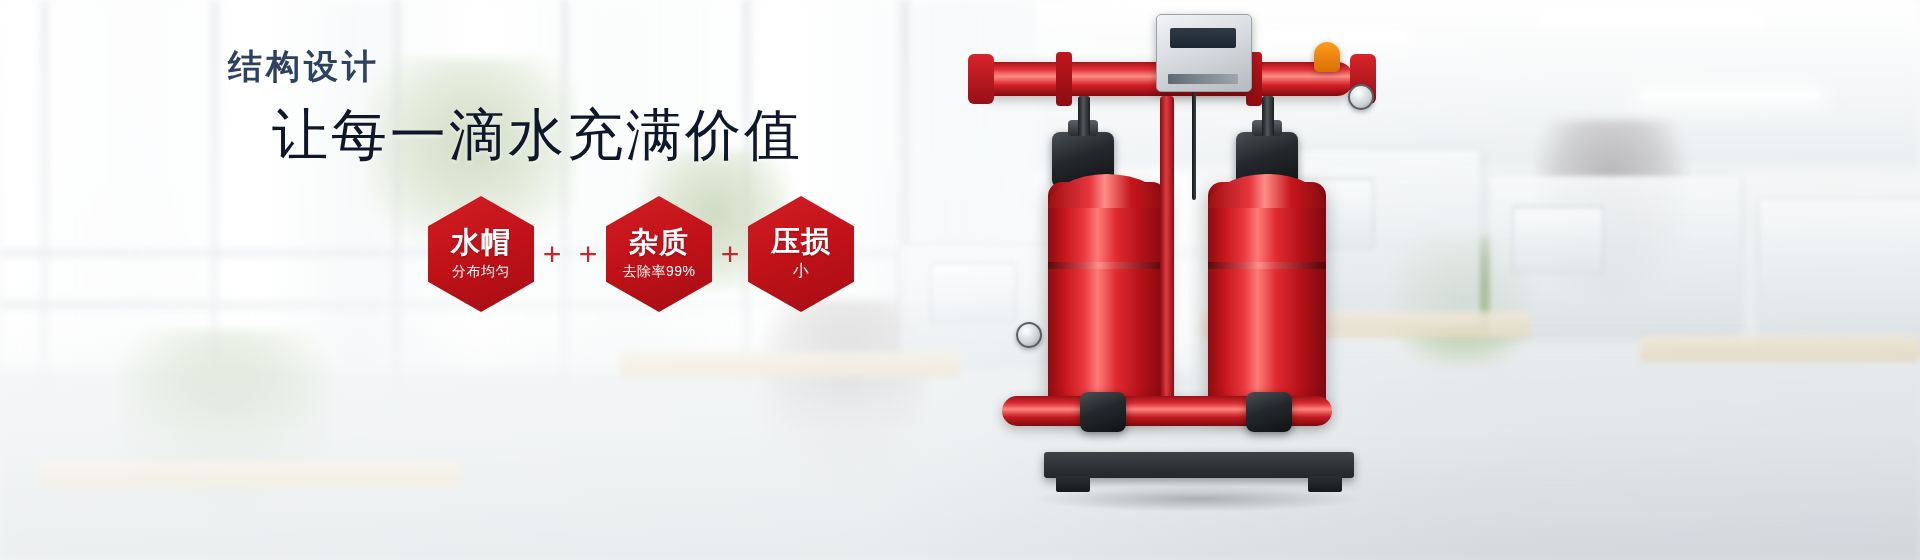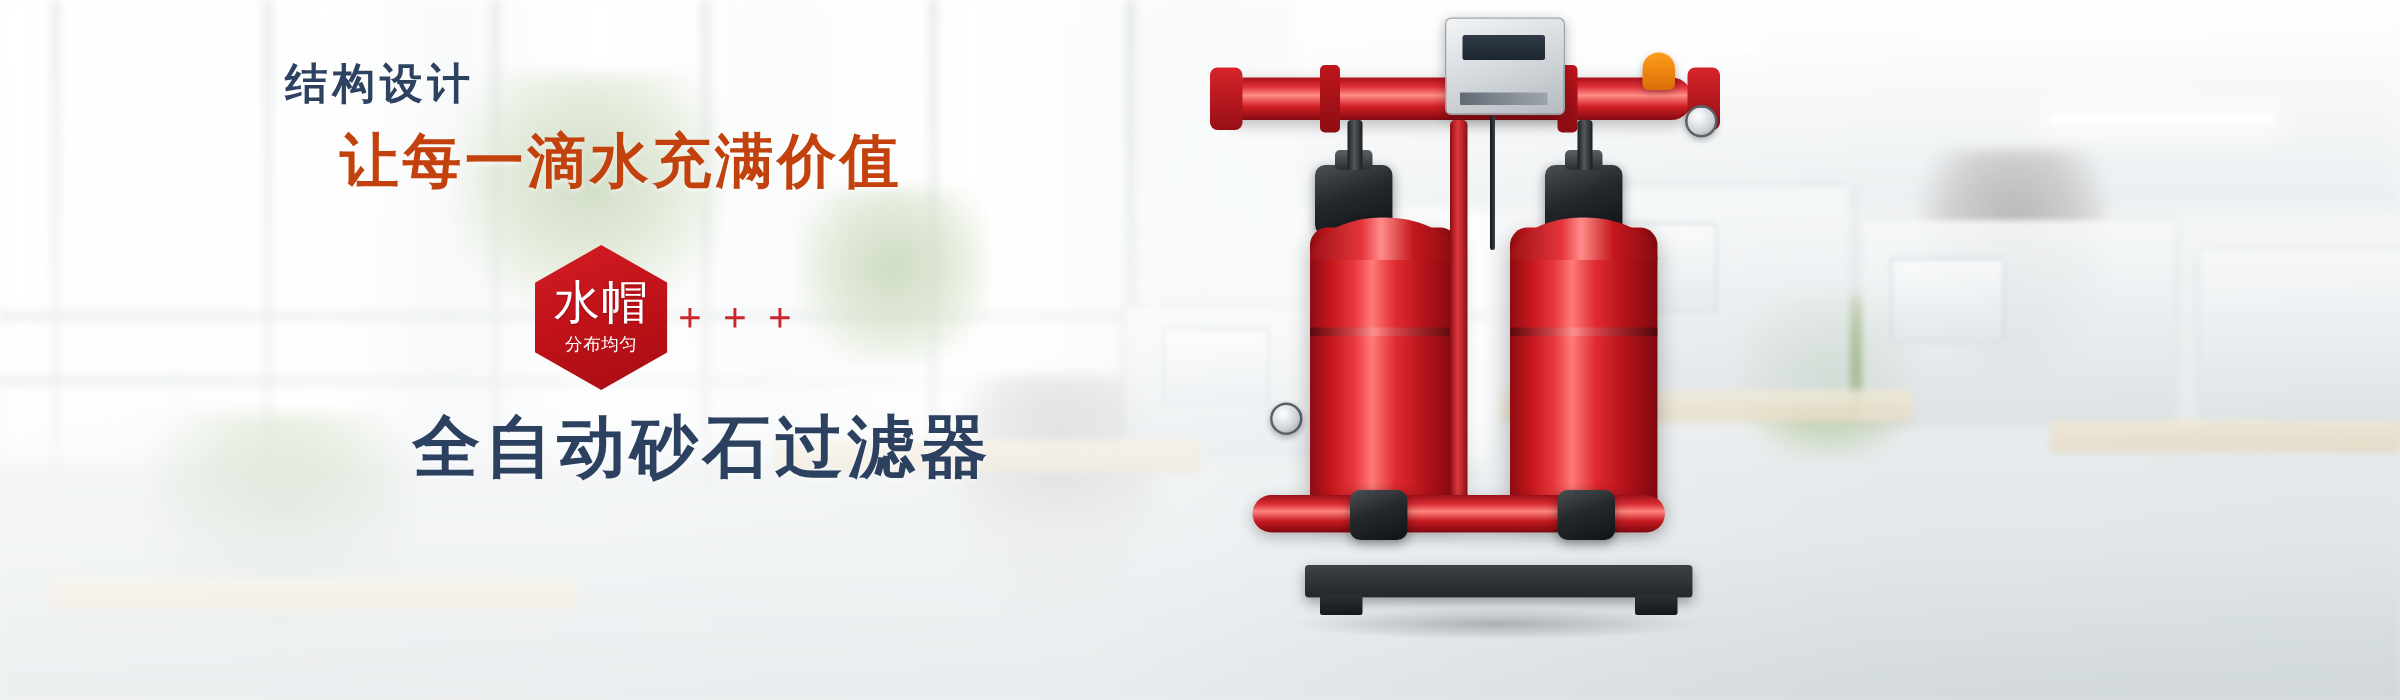--- a/index.html
+++ b/index.html
@@ -110,22 +110,22 @@
   .content { position:absolute; inset:0; }
 
   .eyebrow {
     position:absolute; left:228px; top:44px;
     font-size:34px; font-weight:bold; letter-spacing:4px;
     color:#2d4260;
     text-shadow:0 1px 2px rgba(255,255,255,.6);
   }
   .headline {
     position:absolute; left:272px; top:98px;
-    font-size:47px; font-weight:bold; letter-spacing:3px;
-    color:#c2410c;
+    font-size:56px; font-weight:normal; letter-spacing:3px;
+    color:#0f172a;
     text-shadow:0 2px 4px rgba(255,255,255,.55);
     white-space:nowrap;
   }
   .subheadline {
     position:absolute; left:330px; top:322px;
     font-size:54px; font-weight:bold; letter-spacing:4px;
     color:#2c4060;
     text-shadow:0 2px 4px rgba(255,255,255,.5);
     white-space:nowrap;
   }
@@ -138,21 +138,21 @@
   .badge {
     position:relative;
     width:106px; height:116px;
     display:flex; flex-direction:column;
     align-items:center; justify-content:center;
     clip-path:polygon(50% 0%,100% 26%,100% 74%,50% 100%,0% 74%,0% 26%);
     background:linear-gradient(160deg,#d41d24 0%,#bf1118 52%,#a60d14 100%);
     box-shadow:0 3px 10px rgba(120,12,18,.35);
   }
   .badge-title {
-    font-size:37px; font-weight:normal; color:#ffffff;
+    font-size:29px; font-weight:bold; color:#ffffff;
     letter-spacing:1px; line-height:1.05;
     text-shadow:0 1px 2px rgba(90,8,12,.45);
   }
   .badge-sub {
     margin-top:5px;
     font-size:14px; color:#ffffff; letter-spacing:.5px;
     white-space:nowrap;
   }
   .badge-sub.small { font-size:16px; }
   .plus {
@@ -343,27 +343,34 @@
       <div class="badge">
         <span class="badge-title">水帽</span>
         <span class="badge-sub">分布均匀</span>
       </div>
 
       <span class="plus">+</span>
 
 
       <span class="plus">+</span>
 
+      <div class="badge">
+        <span class="badge-title">杂质</span>
+        <span class="badge-sub">去除率99%</span>
+      </div>
 
       <span class="plus">+</span>
 
+      <div class="badge">
+        <span class="badge-title">压损</span>
+        <span class="badge-sub small">小</span>
+      </div>
 
     </div>
 
-    <div class="subheadline">全自动砂石过滤器</div>
 
     <div class="product">
 
       <div class="shadow-pad"></div>
 
       <div class="manifold"></div>
       <div class="bell" style="left:8px;"></div>
       <div class="bell" style="left:390px;"></div>
       <div class="manifold-flange" style="left:96px;"></div>
       <div class="manifold-flange" style="left:286px;"></div>

